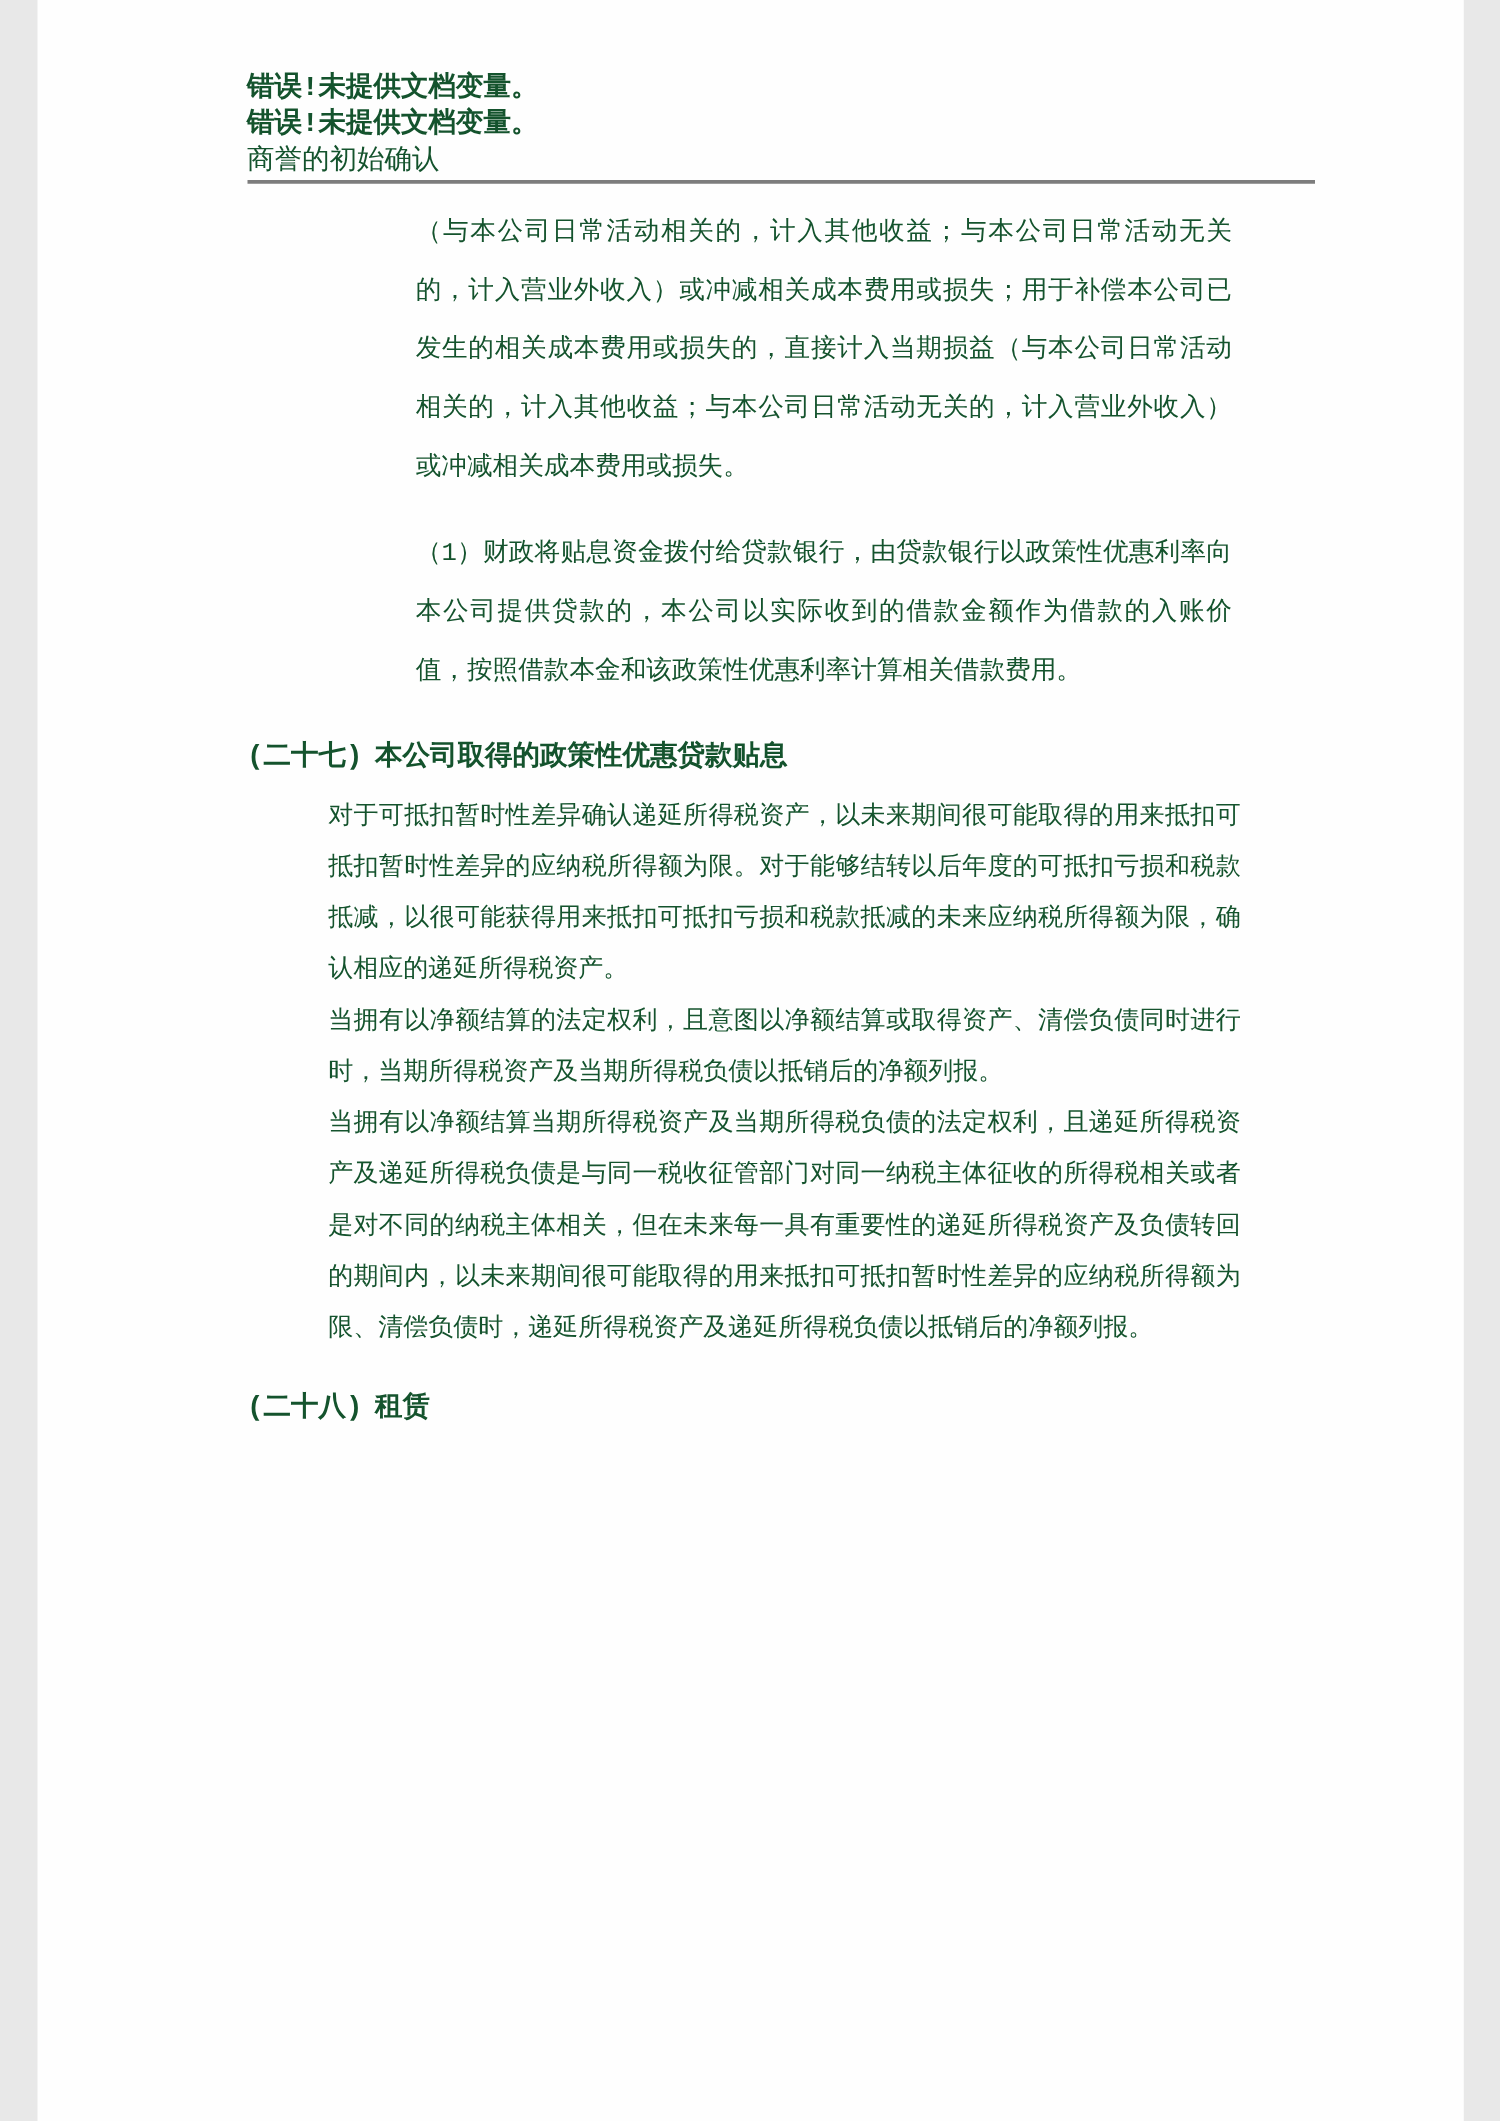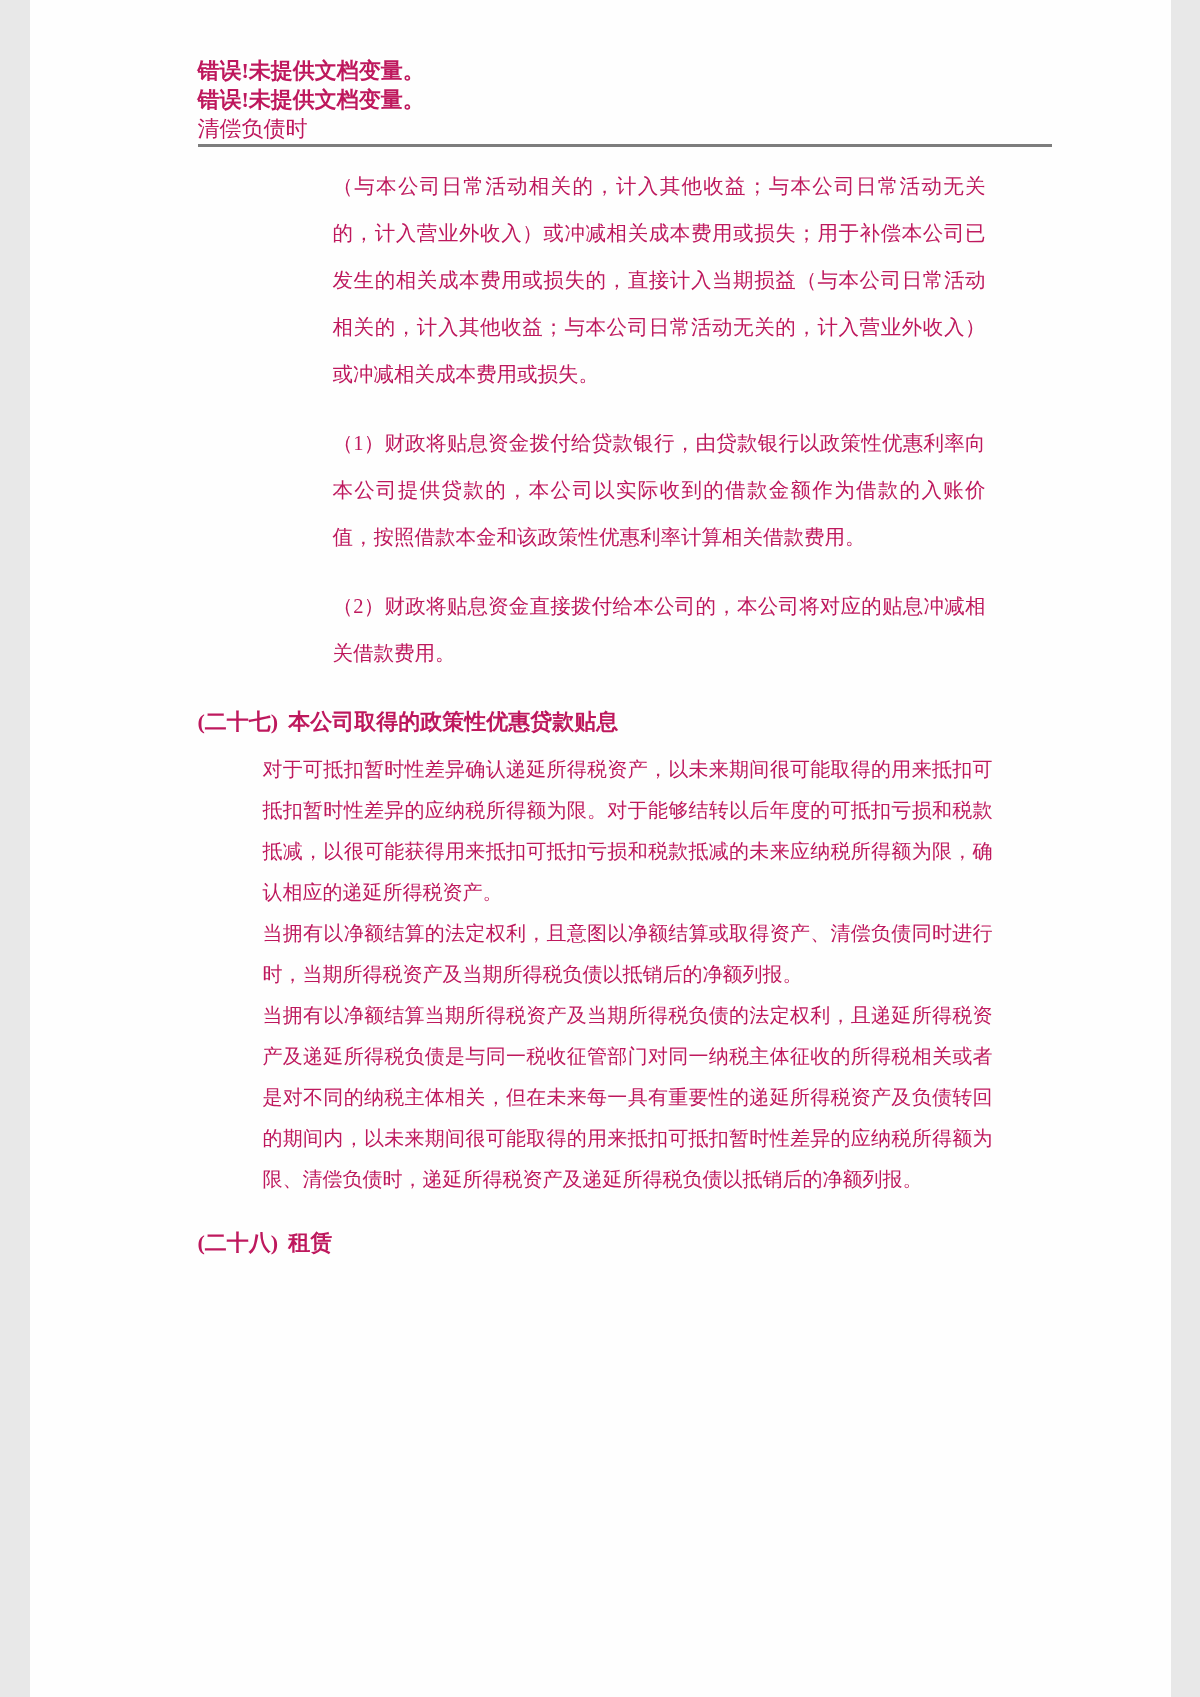--- a/index.html
+++ b/index.html
@@ -6,22 +6,22 @@
     margin: 0;
     padding: 0;
     background: #e8e8e8;
   }
   .page {
     position: relative;
     width: 1141px;
     height: 1697px;
     margin: 0 auto;
     background: #fefefe;
-    color: #be185d;
-    font-family: Liberation Serif, serif;
+    color: #14532d;
+    font-family: Liberation Mono, monospace;
     overflow: hidden;
     box-sizing: border-box;
   }
   .doc-header {
     margin: 56px 0 0 168px;
     width: 854px;
   }
   .doc-header p {
     margin: 0;
     font-size: 22px;
@@ -69,36 +69,33 @@
   .heading-28 { margin-top: 28px; }
 </style>
 </head>
 <body>
 
 <div class="page">
 
   <div class="doc-header">
     <p class="hdr-bold">错误!未提供文档变量。</p>
     <p class="hdr-bold">错误!未提供文档变量。</p>
-    <p class="hdr-normal">清偿负债时</p>
+    <p class="hdr-normal">商誉的初始确认</p>
   </div>
   <div class="header-rule"></div>
 
   <div class="body-block blk-1">
     <p>（与本公司日常活动相关的，计入其他收益；与本公司日常活动无关的，计入营业外收入）或冲减相关成本费用或损失；用于补偿本公司已发生的相关成本费用或损失的，直接计入当期损益（与本公司日常活动相关的，计入其他收益；与本公司日常活动无关的，计入营业外收入）或冲减相关成本费用或损失。</p>
   </div>
 
 
   <div class="body-block blk-3">
     <p>（1）财政将贴息资金拨付给贷款银行，由贷款银行以政策性优惠利率向本公司提供贷款的，本公司以实际收到的借款金额作为借款的入账价值，按照借款本金和该政策性优惠利率计算相关借款费用。</p>
   </div>
 
-  <div class="body-block blk-4">
-    <p>（2）财政将贴息资金直接拨付给本公司的，本公司将对应的贴息冲减相关借款费用。</p>
-  </div>
 
   <div class="section-heading">
     <span class="sec-num">(二十七)</span><span>本公司取得的政策性优惠贷款贴息</span>
   </div>
 
   <div class="s27-body">
     <p>对于可抵扣暂时性差异确认递延所得税资产，以未来期间很可能取得的用来抵扣可抵扣暂时性差异的应纳税所得额为限。对于能够结转以后年度的可抵扣亏损和税款抵减，以很可能获得用来抵扣可抵扣亏损和税款抵减的未来应纳税所得额为限，确认相应的递延所得税资产。</p>
     <p>当拥有以净额结算的法定权利，且意图以净额结算或取得资产、清偿负债同时进行时，当期所得税资产及当期所得税负债以抵销后的净额列报。</p>
     <p>当拥有以净额结算当期所得税资产及当期所得税负债的法定权利，且递延所得税资产及递延所得税负债是与同一税收征管部门对同一纳税主体征收的所得税相关或者是对不同的纳税主体相关，但在未来每一具有重要性的递延所得税资产及负债转回的期间内，以未来期间很可能取得的用来抵扣可抵扣暂时性差异的应纳税所得额为限、清偿负债时，递延所得税资产及递延所得税负债以抵销后的净额列报。</p>
   </div>

